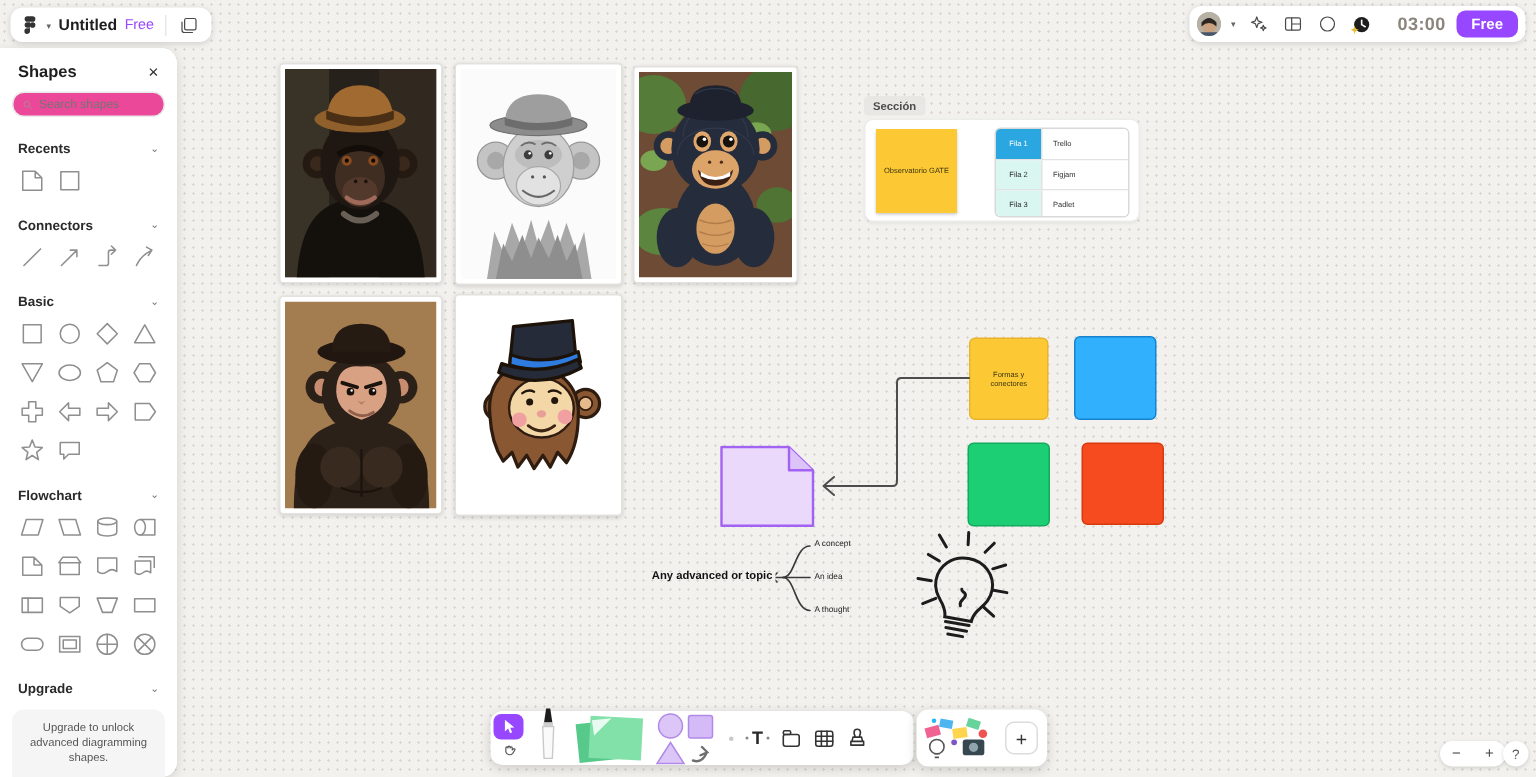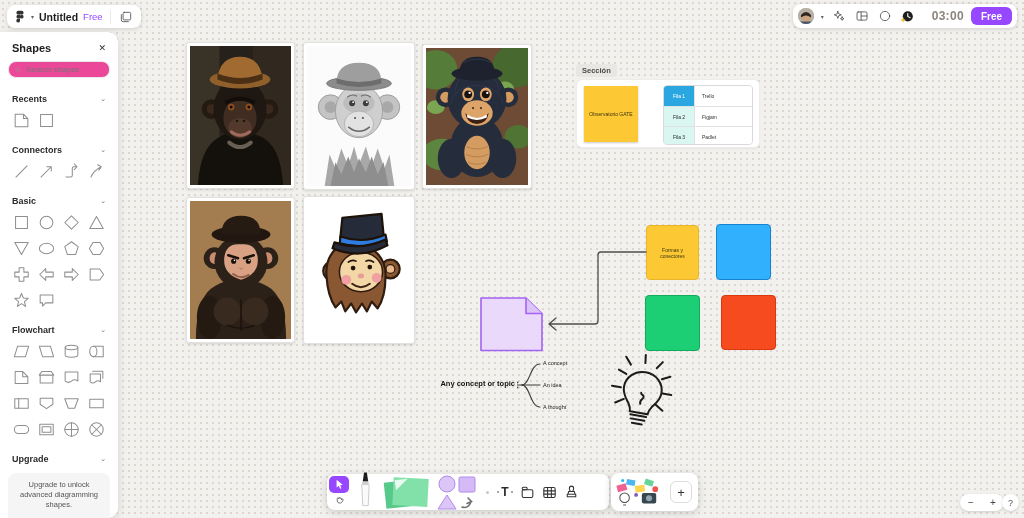--- a/index.html
+++ b/index.html
@@ -559,21 +559,21 @@
 
 <svg class="abs" style="left:480px;top:297px" width="64" height="55">
   <path d="M1,1 H46 L62,16.5 V53.5 H1 Z" fill="#ead9fb" stroke="#a263f2" stroke-width="1.6" stroke-linejoin="round"></path>
   <path d="M46,1 V16.5 H62" fill="#dcc3f8" stroke="#a263f2" stroke-width="1.6" stroke-linejoin="round"></path>
 </svg>
 
 <svg class="abs" style="left:540px;top:245px" width="110" height="92">
   <path d="M106,7 H61 Q58,7 58,10 V76 Q58,79 55,79 H10 M16,73 L9,79 L16,85" fill="none" stroke="#4c4c4c" stroke-width="1.3" stroke-linecap="round" stroke-linejoin="round"></path>
 </svg>
 
-<div class="mind-root">Any concept or topic</div>
+<div class="mind-root">Any advanced or topic</div>
 <svg class="abs" style="left:517px;top:358px" width="26" height="54">
   <g fill="none" stroke="#3a3a3a" stroke-width="1.1" stroke-linecap="round">
     <path d="M0,27 H5 M1,24 l-3,3 3,3"></path>
     <path d="M5,27 C13,27 13,6 23,6"></path>
     <path d="M5,27 H23"></path>
     <path d="M5,27 C13,27 13,49 23,49"></path>
   </g>
 </svg>
 <div class="branch-lbl" style="left:543px;top:360px">A concept</div>
 <div class="branch-lbl" style="left:543px;top:382px">An idea</div>

